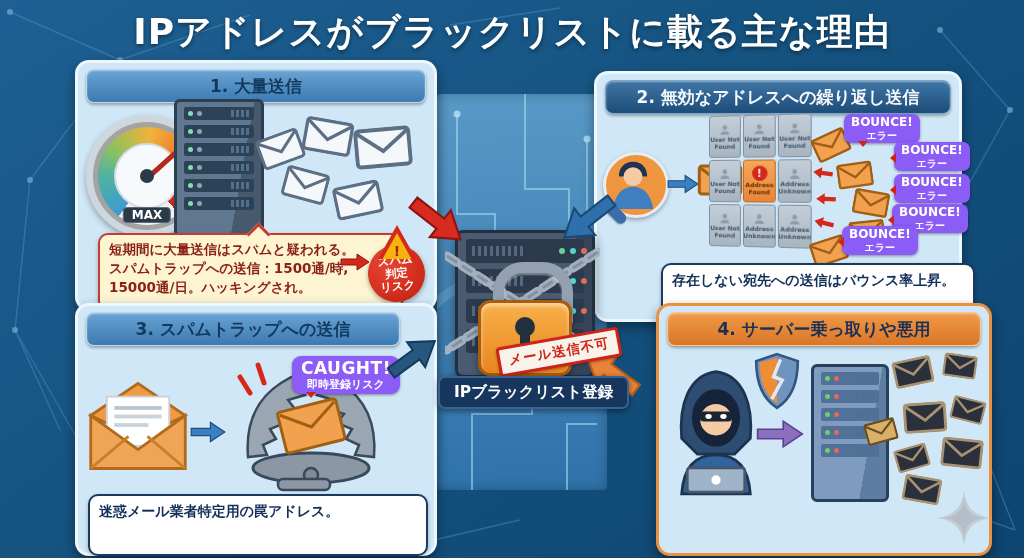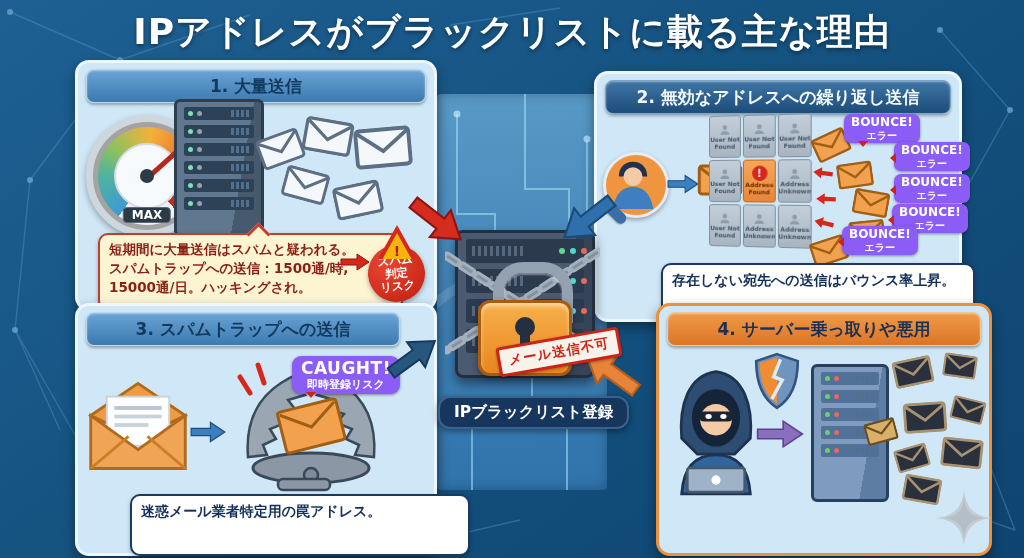--- a/index.html
+++ b/index.html
@@ -82,22 +82,22 @@
   .keyhole{position:absolute;left:50%;top:14px;width:20px;height:20px;margin-left:-10px;
     background:#23303f;border-radius:50%;}
   .keyhole::after{content:"";position:absolute;left:50%;top:14px;width:10px;height:18px;margin-left:-5px;
     background:#23303f;border-radius:2px;}
 
   
   .stamp{position:absolute;background:#f8f3ea;border:3px solid #cf2318;color:#cf2318;font-weight:bold;
     font-size:13.5px;padding:3px 8px;border-radius:4px;transform:rotate(-10deg);letter-spacing:1px;
     z-index:5;box-shadow:0 1px 3px rgba(0,0,0,.35);white-space:nowrap;}
   .pill{position:absolute;background:#17365d;color:#fff;font-weight:bold;font-size:15.5px;
-    padding:4px 14px;border-radius:12px;border:2px solid #38638f;z-index:5;white-space:nowrap;
-    box-shadow:0 2px 6px rgba(0,0,0,.45);margin-top:20px;}
+    padding:4px 14px;border-radius:7px;border:2px solid #38638f;z-index:5;white-space:nowrap;
+    box-shadow:0 2px 6px rgba(0,0,0,.45);}
 
   
   .badge-circle{position:absolute;width:57px;height:57px;border-radius:50%;
     background:radial-gradient(circle at 35% 30%,#ea4533,#c01f10);color:#fff;font-weight:bold;
     font-size:11.5px;line-height:1.15;display:flex;flex-direction:column;align-items:center;
     justify-content:center;transform:rotate(-6deg);box-shadow:0 2px 5px rgba(0,0,0,.35);z-index:3;}
   .warn-tri{position:absolute;width:38px;height:34px;clip-path:polygon(50% 0,100% 100%,0 100%);
     background:#d5281b;display:flex;align-items:flex-end;justify-content:center;z-index:4;}
   .warn-tri-inner{width:29px;height:26px;clip-path:polygon(50% 0,100% 100%,0 100%);background:#f6b40e;
     color:#b51708;font-weight:bold;font-size:14px;display:flex;align-items:flex-end;justify-content:center;}
@@ -420,21 +420,21 @@
         <line x1="14" y1="22" x2="24" y2="38"></line>
           <line x1="32" y1="10" x2="38" y2="28"></line>
       </g>
     </svg>
 
     <div class="bubble caught tail-bottom" style="left:214px;top:50px;">
       <span class="b1">CAUGHT!</span>
       <span class="b2">即時登録リスク</span>
     </div>
 
-    <div class="note-box" style="left:10px;top:188px;width:318px;height:48px;margin-left:42px;">
+    <div class="note-box" style="left:10px;top:188px;width:318px;height:48px;">
       <div>迷惑メール業者特定用の罠アドレス。</div>
     </div>
   </div>
 
   <div class="panel panel-orange" style="left:630px;top:303px;width:330px;height:247px;margin-left:26px;">
     <div class="panel-header ph-orangebar">4. サーバー乗っ取りや悪用</div>
 
     <svg class="abs" style="left:6px;top:56px;" width="102" height="134" viewBox="0 0 110 140">
       <path d="M55 8 C25 12 15 45 18 80 L35 97 L75 97 L92 80 C95 45 85 12 55 8 z" fill="#2e4d72" stroke="#1d3350" stroke-width="3"></path>
       <ellipse cx="55" cy="58" rx="26" ry="31" fill="#16243a"></ellipse>

